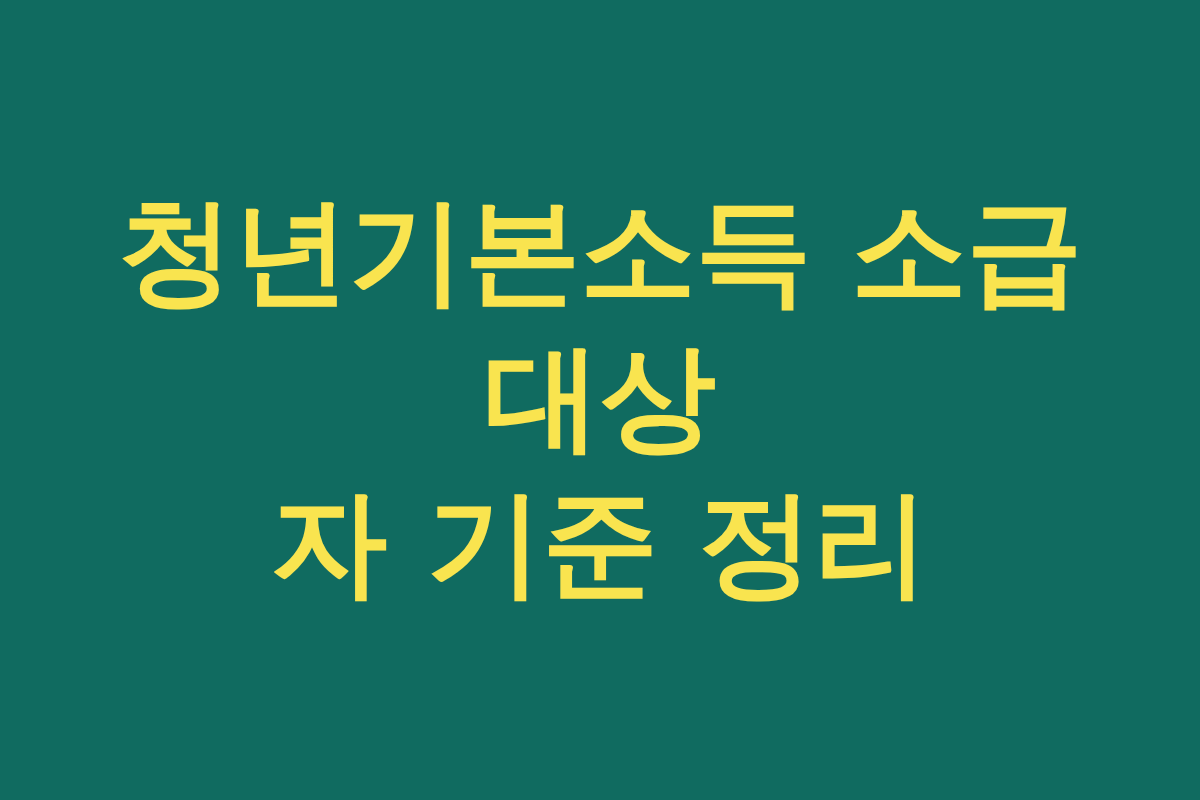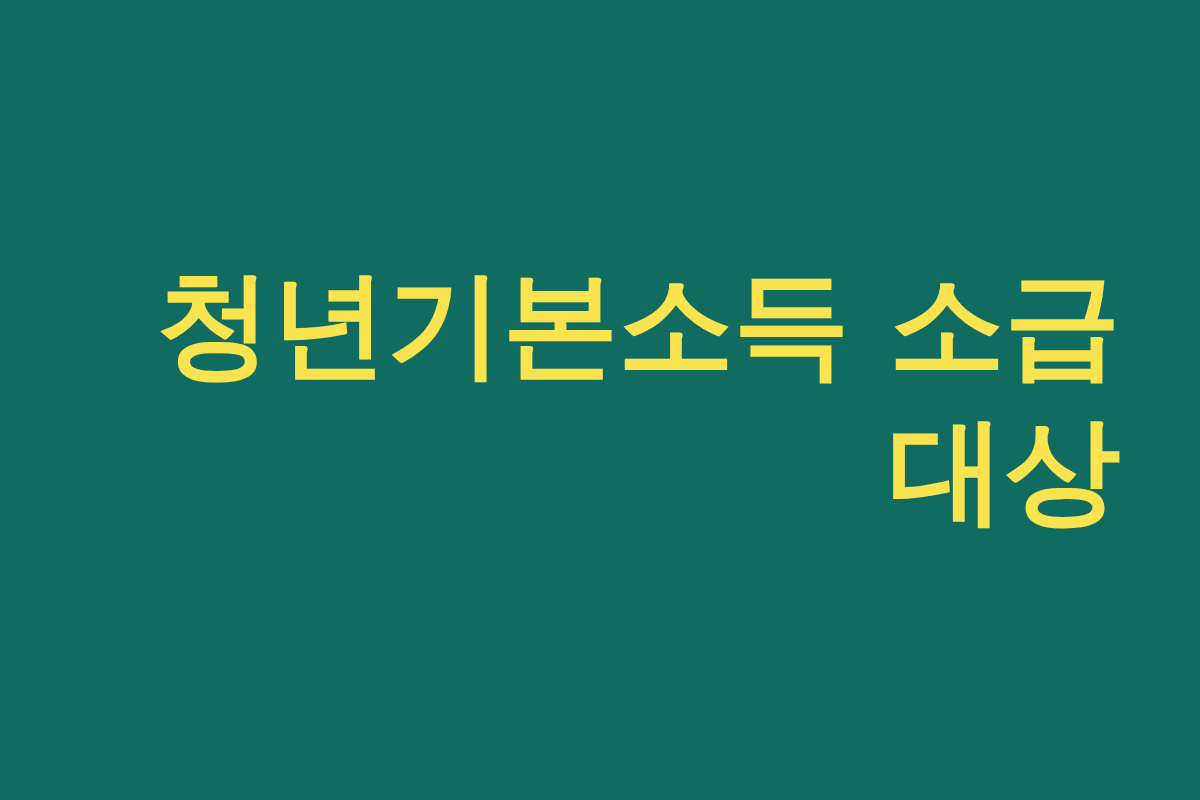--- a/index.html
+++ b/index.html
@@ -60,17 +60,17 @@
     display: block;
   }
 </style>
 </head>
 <body>
 
 <div class="banner" style="background: rgb(16, 107, 96);">
 
   <div class="headline-block">
 
-    <h1 class="headline" style="color: rgb(249, 228, 79); text-align: right;"><span class="line">청년기본소득 소급 대상</span></h1>
+    <h1 class="headline" style="color: rgb(249, 228, 79);"><span class="line">청년기본소득 소급 대상</span><span class="line">자 기준 정리</span></h1>
 
   </div>
 
 </div>
 
 </body></html>

